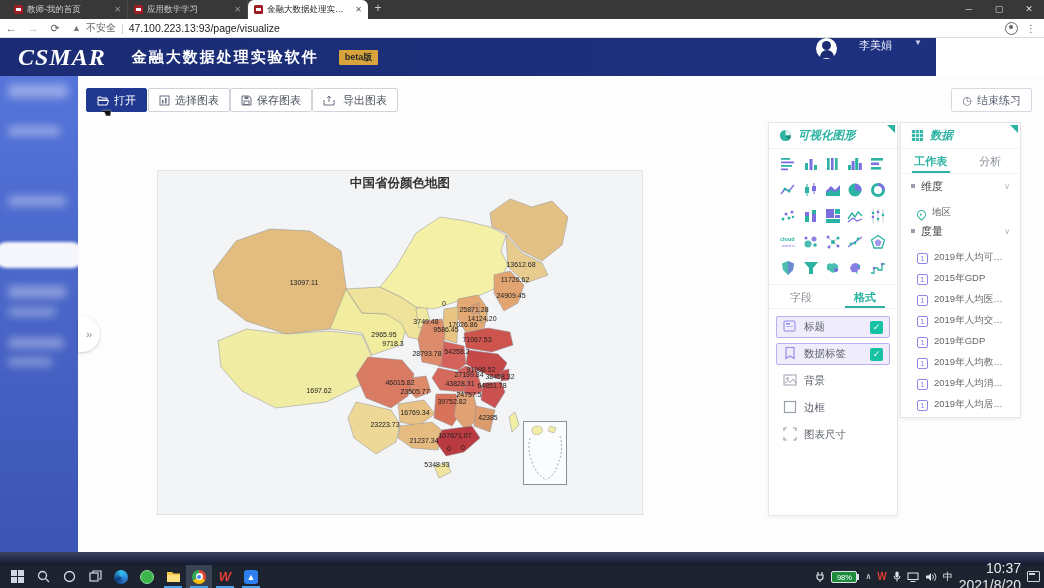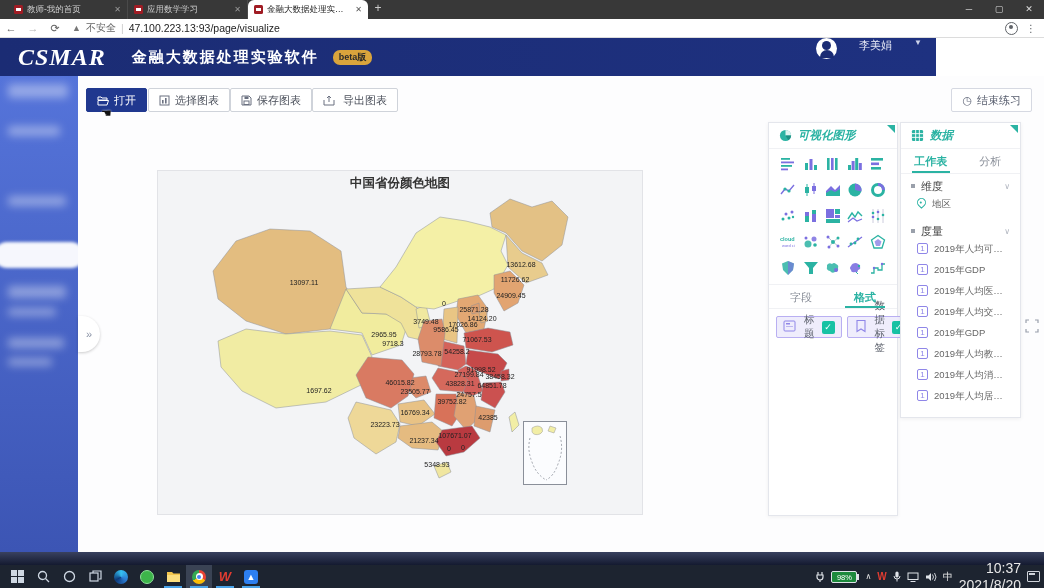--- a/index.html
+++ b/index.html
@@ -31,21 +31,21 @@
   .url { color:#222; font-size:10.5px; }
   .url-right { display:flex; align-items:center; gap:8px; margin-right:8px; }
   .avatar-s { width:13px; height:13px; border-radius:50%; border:1.5px solid #5f6368; position:relative; }
   .avatar-s:after{content:"";position:absolute;left:3px;top:2px;width:4px;height:4px;border-radius:50%;background:#5f6368;}
   .dots { font-size:10px; color:#5f6368; letter-spacing:0; }
 
   
   .appbar { position:absolute; left:0; top:38px; width:936px; height:38px; background:linear-gradient(90deg,#1b2c74,#1e3180); display:flex; align-items:center; }
   .logo { font-family:"Liberation Serif","DejaVu Serif",serif; font-style:italic; font-weight:bold; font-size:24px; color:#fff; letter-spacing:1px; margin-left:18px; }
   .apptitle { color:#fff; font-weight:bold; font-size:15px; margin-left:26px; letter-spacing:2px; }
-  .badge { margin-left:14px; background:#d9a43c; color:#2a2a2a; font-size:9px; padding:1px 6px; border-radius:7px; font-weight:bold; }
+  .badge { margin-left:20px; background:#d9a43c; color:#2a2a2a; font-size:9px; padding:1px 6px; border-radius:1px; font-weight:bold; }
   .userbox { position:absolute; right:14px; top:0; height:38px; display:flex; align-items:flex-start; gap:22px; color:#e8eaf6; font-size:11px; }
   .avatar-b { width:21px; height:21px; border-radius:50%; background:#fff; position:relative; }
   .avatar-b:after{content:"";position:absolute;left:6px;top:3px;width:9px;height:9px;border-radius:50%;background:#1b2c74;}
   .avatar-b:before{content:"";position:absolute;left:3.5px;top:12px;width:14px;height:8px;border-radius:7px 7px 0 0;background:#1b2c74;}
   .chev { font-size:8px; color:#cdd3ea; }
 
   
   .content { position:absolute; left:0; top:76px; width:1044px; height:476px; background:#eef0f4; }
   .sidebar { position:absolute; left:0; top:0; width:78px; height:476px; background:linear-gradient(180deg,#5574da,#3c55b4); overflow:hidden; }
   .sb-stripe { position:absolute; left:0; background:rgba(255,255,255,.38); filter:blur(4px); border-radius:3px; }
@@ -73,31 +73,31 @@
   .panel .fold { position:absolute; top:2px; right:2px; width:0; height:0; border-left:8px solid transparent; border-top:8px solid #2bb3a3; }
   .p-head { height:26px; display:flex; align-items:center; gap:6px; padding:0 10px; border-bottom:1px solid #f0f1f4; color:#2bb3a3; font-size:11.5px; font-weight:bold;font-style:italic; }
   .viz-grid { display:grid; grid-template-columns:repeat(5,1fr); padding:6px 8px 4px; row-gap:9px; }
   .viz-grid .ic { width:17px; height:17px; margin:0 auto; display:flex; align-items:center; justify-content:center; }
 
   .subtabs { display:flex; border-top:1px solid #f0f1f4; border-bottom:1px solid #f0f1f4; height:25px; margin-top:4px; }
   .subtab { flex:1; text-align:center; font-size:11px; color:#8a8f99; line-height:24px; position:relative; }
   .subtab.active { color:#2bb3a3; font-weight:bold; }
   .subtab.active:after { content:""; position:absolute; left:18%; right:18%; bottom:0; height:2px; background:#2bb3a3; }
 
-  .fmt-rows { padding:7px 7px; display:flex; flex-direction:row; gap:5px; }
+  .fmt-rows { padding:7px 7px; display:flex; flex-direction:column; gap:5px; }
   .fmt-row { height:22px; display:flex; align-items:center; gap:7px; padding:0 6px; border:1px solid transparent; border-radius:2px; font-size:10.5px; color:#5a5f6a; }
   .fmt-row.sel { background:#efedfc; border-color:#b9aff2; color:#5a5f6a; }
   .fmt-row .grow { flex:1; }
   .chk { width:13px; height:13px; border-radius:2px; background:#17c2a4; color:#fff; font-size:9px; line-height:13px; text-align:center; }
 
   .d-section { display:flex; align-items:center; gap:6px; padding:0 10px; height:24px; font-size:11px; color:#444; }
   .d-section .bullet { width:4px; height:4px; background:#9aa0ab; }
   .d-section .grow{flex:1;}
   .d-section .vchev { color:#b0b5bf; font-size:8px; }
-  .d-item { display:flex; align-items:flex-start; gap:6px; padding:0 10px 0 16px; height:21px; font-size:9.5px; color:#666; }
+  .d-item { display:flex; align-items:flex-end; gap:6px; padding:0 10px 0 16px; height:21px; font-size:9.5px; color:#666; }
   .d-item .t { overflow:hidden; white-space:nowrap; text-overflow:ellipsis; }
   .num-ic { width:11px; height:11px; border:1px solid #8f86e8; border-radius:2px; color:#8f86e8; font-size:8px; line-height:10px; text-align:center; flex:none; }
   .pin { width:9px; height:9px; border:1.5px solid #2bb3a3; border-radius:50% 50% 50% 0; transform:rotate(-45deg); position:relative; flex:none; }
   .pin:after { content:""; position:absolute; left:2px; top:2px; width:2px; height:2px; border-radius:50%; background:#2bb3a3; }
 
   
   .winbottom { position:absolute; left:0; top:552px; width:1044px; height:13px; background:linear-gradient(180deg,#39415f,#141a30); }
   .taskbar { position:absolute; left:0; top:565px; width:1044px; height:23px; background:#1d2430; display:flex; align-items:center; }
   .tb-ic { width:26px; height:23px; display:flex; align-items:center; justify-content:center; position:relative; }
   .tb-ic.active { background:#3a4354; }

